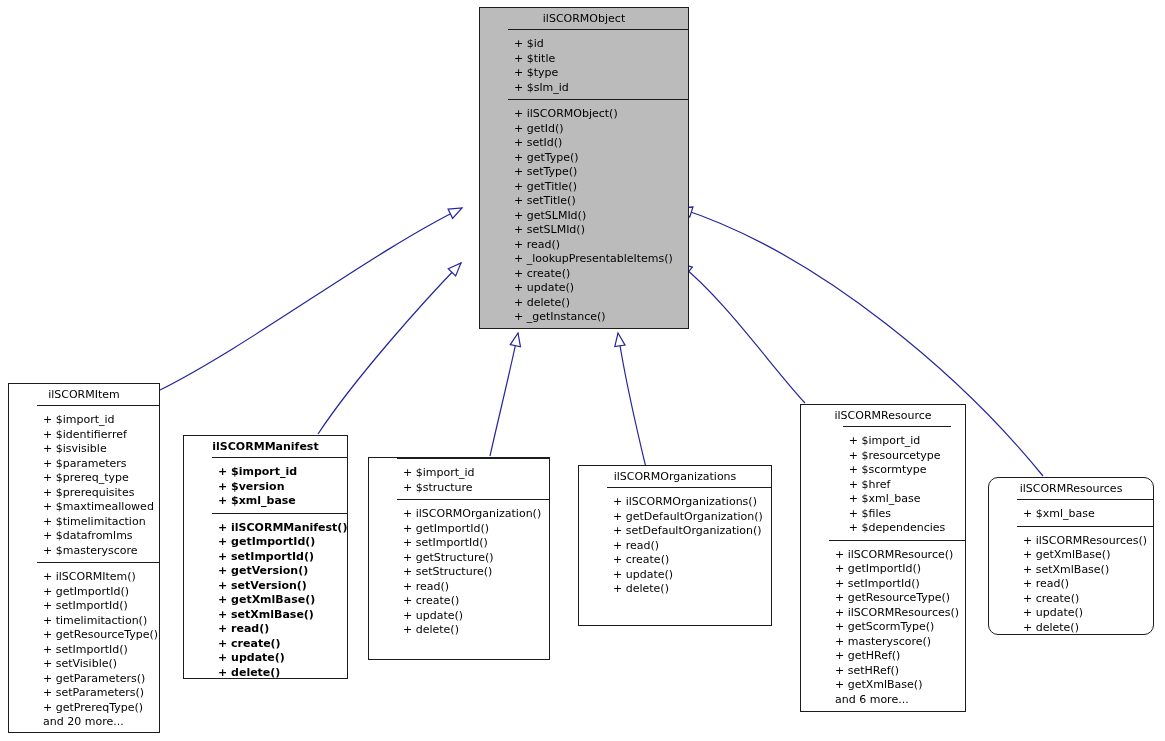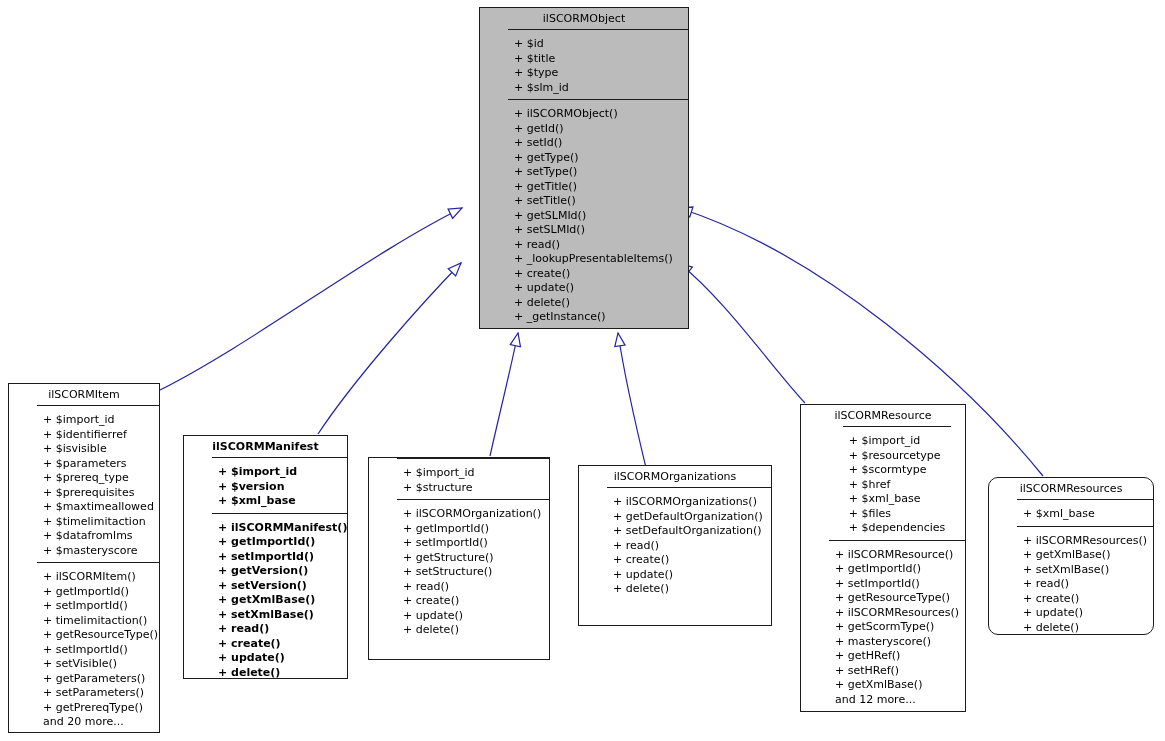--- a/index.html
+++ b/index.html
@@ -184,21 +184,21 @@
         <div class="uml-row">+ ilSCORMResource()</div>
         <div class="uml-row">+ getImportId()</div>
         <div class="uml-row">+ setImportId()</div>
         <div class="uml-row">+ getResourceType()</div>
         <div class="uml-row">+ ilSCORMResources()</div>
         <div class="uml-row">+ getScormType()</div>
         <div class="uml-row">+ masteryscore()</div>
         <div class="uml-row">+ getHRef()</div>
         <div class="uml-row">+ setHRef()</div>
         <div class="uml-row">+ getXmlBase()</div>
-        <div class="uml-row">and 12 more...</div>
+        <div class="uml-row">and 6 more...</div>
       </div>
   </div>
 
   <div class="uml-box" style="left:988px;top:477px;width:166px;height:158px;border-radius:10px;">
     <div class="uml-title">ilSCORMResources</div>
     <div class="uml-sec">
         <div class="uml-row">+ $xml_base</div>
       </div>
     <div class="uml-sec">
         <div class="uml-row">+ ilSCORMResources()</div>

